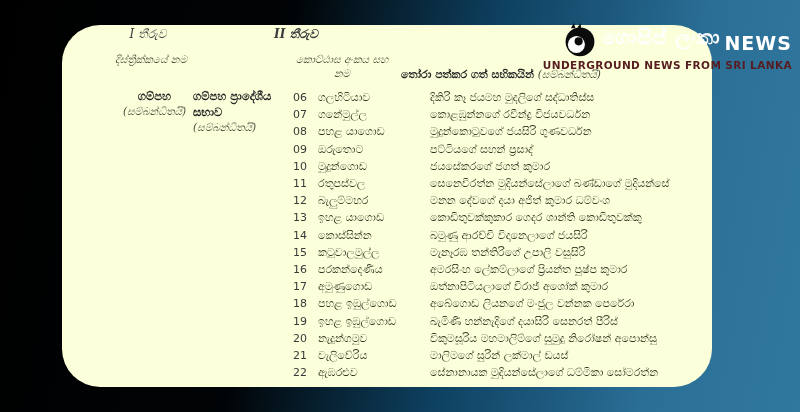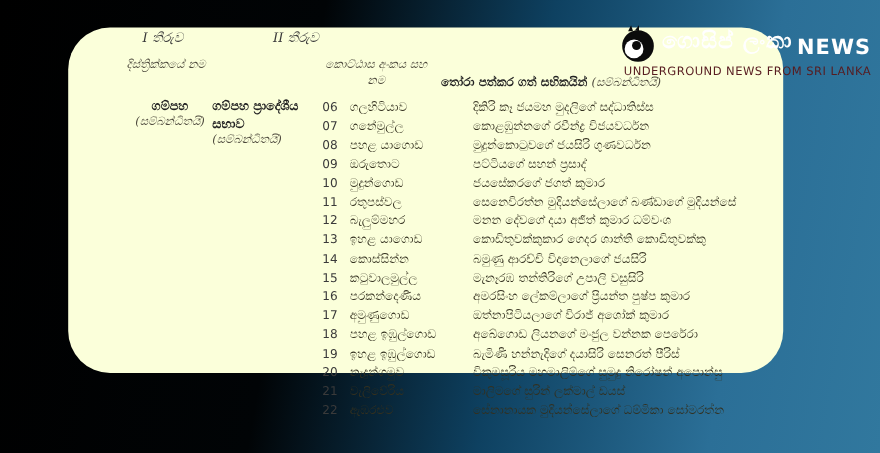--- a/index.html
+++ b/index.html
@@ -8,21 +8,21 @@
     font-family: "DejaVu Sans", sans-serif;
     background: linear-gradient(100deg, #000000 0%, #010406 34%, #0e4161 58%, #2b6f97 82%, #31789e 100%);
     position: relative;
     color: #2e2b20;
   }
 
   
   .card {
     position: absolute;
     left: 62px; top: 25px;
-    width: 650px; height: 314px;
+    width: 650px; height: 362px;
     background: #fbffda;
     border-radius: 38px;
   }
 
   .abs { position: absolute; }
 
   .col-title {
     font-family: "DejaVu Serif", serif;
     font-style: italic;
     font-size: 12px;
@@ -106,34 +106,33 @@
     color: #ffffff;
     font-weight: bold;
     font-size: 19px;
     line-height: 20px;
     margin-top: 13px;
     letter-spacing: 1px;
   }
   .tagline {
     margin-top: 1px;
     font-size: 10.5px;
-    font-weight: normal;
+    font-weight: bold;
     letter-spacing: 0.4px;
     color: #571c20;
     white-space: nowrap;
-    text-align: right;
   }
 </style>
 </head>
 <body>
 
 <div class="card">
 
   <div class="abs col-title" style="left:86px; top:2px; transform:translateX(-50%);">I තීරුව</div>
-  <div class="abs col-title" style="left:207px; top:2px; transform:translateX(-50%);">II තීරුව</div>
+  <div class="abs col-title" style="left:234px; top:2px; transform:translateX(-50%);font-weight:bold;">II තීරුව</div>
 
   <div class="abs sub-head" style="left:44px; top:27px; width:90px;">දිස්ත්‍රික්කයේ නම</div>
   <div class="abs bold-head" style="left:339px; top:43px;">
     <span>තෝරා පත්කර ගත් සභිකයින්</span>
     <span class="note">(සම්බන්ධිතයි)</span>
   </div>
 
   <div class="abs sub-head" style="left:228px; top:27px; width:104px;">කොට්ඨාස අංකය සහ නම</div>
 
   <div class="abs" style="left:55px; top:63px; width:75px;text-align:center;">

